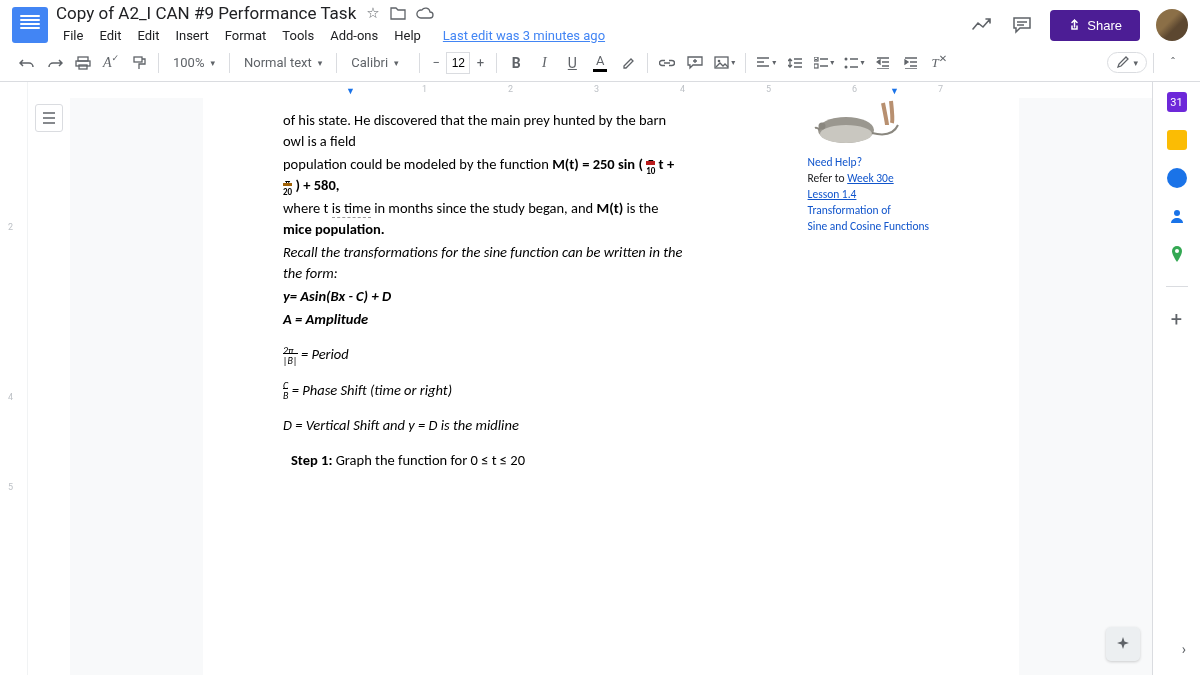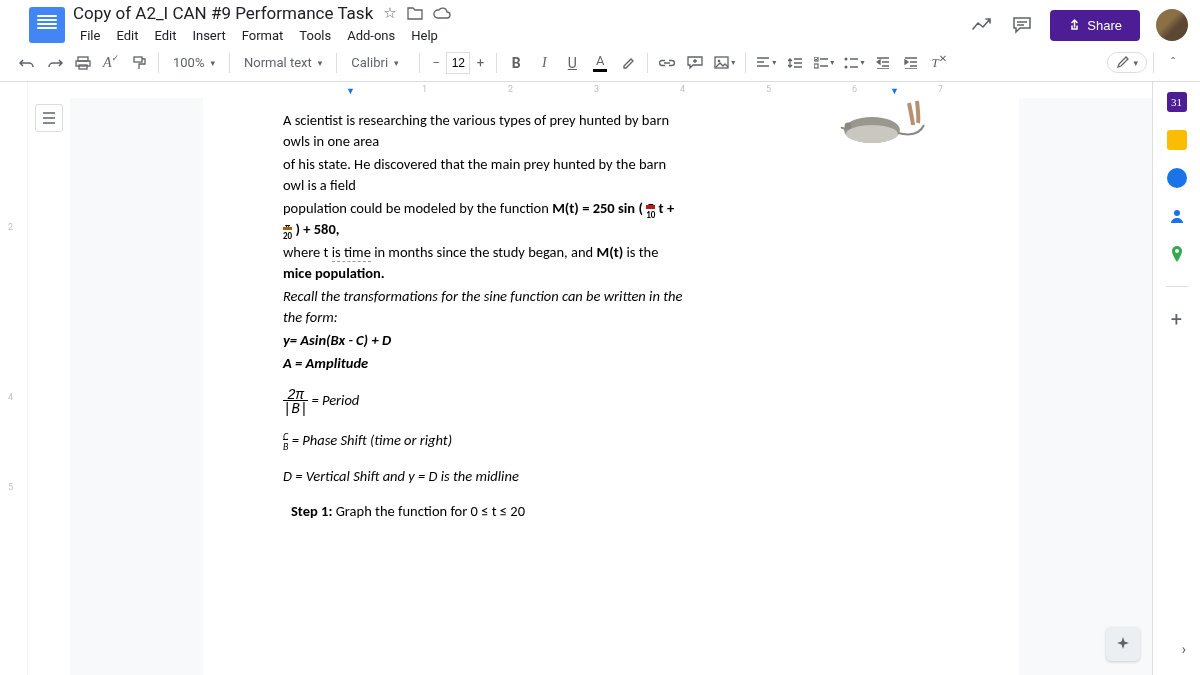--- a/index.html
+++ b/index.html
@@ -1,18 +1,18 @@
 <!DOCTYPE html>
 <html><head>
 <meta charset="utf-8">
 <style>
 * { margin: 0; padding: 0; box-sizing: border-box; }
 body { font-family: "Google Sans", Roboto, Arial, sans-serif; font-size: 13px; color: #202124; background: #fff; overflow: hidden; }
 
-.header { display: flex; align-items: center; padding: 6px 12px 0 29px; height: 44px; }
+.header { display: flex; align-items: center; padding: 6px 12px 0 12px; height: 44px; }
 .logo { width: 36px; height: 36px; background: #4285f4; border-radius: 3px; display: flex; align-items: center; justify-content: center; margin-right: 8px; position: relative; }
 .logo::before { content: ""; position: absolute; top: 8px; left: 8px; right: 8px; height: 2px; background: #fff; border-radius: 1px; box-shadow: 0 4px 0 #fff, 0 8px 0 #fff, 0 12px 0 #fff; }
 .title-area { flex: 1; }
 .doc-title { font-size: 17px; color: #202124; display: flex; align-items: center; gap: 10px; }
 .title-icon { color: #5f6368; font-size: 15px; cursor: pointer; }
 .menubar { display: flex; gap: 2px; font-size: 13px; color: #202124; margin-top: 1px; }
 .menubar span { padding: 4px 7px; cursor: pointer; border-radius: 3px; }
 .last-edit { color: #4285f4; text-decoration: underline; cursor: pointer; padding: 4px 7px; margin-left: 6px; }
 
 .header-right { display: flex; align-items: center; gap: 16px; margin-left: auto; }
@@ -51,21 +51,21 @@
 .dashedu { border-bottom: 1px dashed #999; }
 
 .side-img { position: absolute; right: 90px; top: 0; }
 .mouse-svg { width: 95px; height: 50px; }
 .helpbox { font-size: 11.5px; line-height: 1.4; margin-top: 6px; }
 .helpbox .hh { color: #1155cc; }
 .helpbox .lnk { color: #1155cc; text-decoration: underline; cursor:pointer; }
 
 .right-rail { width: 48px; border-left: 1px solid #dadce0; display: flex; flex-direction: column; align-items: center; padding-top: 10px; gap: 18px; }
 .rail-icon { width: 20px; height: 20px; cursor: pointer; display:flex; align-items:center; justify-content:center; }
-.rail-icon.cal { background:#4c1d95; border-radius:3px; color:#fff; font-size:11px;font-family:Liberation Serif, serif; }
+.rail-icon.cal { background:#6d28d9; border-radius:3px; color:#fff; font-size:11px; }
 .rail-icon.keep { background:#fbbc04; border-radius:3px; }
 .rail-icon.tasks { background:#1a73e8; border-radius:50%; }
 .rail-sep { width: 22px; height:1px; background:#dadce0; margin:4px 0; }
 .rail-plus { width:20px; height:20px; color:#5f6368; font-size:20px; cursor:pointer; display:flex;align-items:center;justify-content:center; }
 
 .explore-btn { position: fixed; bottom: 14px; right: 60px; width: 34px; height: 34px; background: #eceff1; border-radius: 5px; display:flex; align-items:center; justify-content:center; cursor:pointer; color:#5f6368; box-shadow:0 1px 3px rgba(0,0,0,.18); }
 .rail-collapse { position: fixed; bottom: 18px; right: 14px; color:#5f6368; cursor:pointer; font-size:14px; }
 
 svg { display:block; }
 </style>
@@ -91,20 +91,21 @@
     </div>
     <div class="menubar">
       <span>File</span>
       <span>Edit</span>
       <span>Edit</span>
       <span>Insert</span>
       <span>Format</span>
       <span>Tools</span>
       <span>Add-ons</span>
       <span>Help</span>
+      <span class="last-edit">Last edit was 3 minutes ago</span>
     </div>
   </div>
   <div class="header-right">
     <div class="hdr-icon">
       <svg width="20" height="14" viewBox="0 0 20 14">
           <path d="M1 11 L6 5 L11 9 L18 1 M14 1h4v4" fill="none" stroke="#5f6368" stroke-width="1.6" stroke-linecap="round"></path>
         </svg>
     </div>
     <div class="hdr-icon">
       <svg width="20" height="18" viewBox="0 0 20 18">
@@ -290,41 +291,47 @@
       <div class="side-img">
         <svg class="mouse-svg" viewBox="0 0 95 50">
           <path d="M75 5c0 0 4 20 4 22" stroke="#b89070" stroke-width="4" fill="none"></path>
           <path d="M83 3c0 0 2 18 1 22" stroke="#b89070" stroke-width="4" fill="none"></path>
           <ellipse cx="38" cy="32" rx="28" ry="13" fill="#9a978f"></ellipse>
           <ellipse cx="38" cy="36" rx="26" ry="9" fill="#c9c7c0"></ellipse>
           <path d="M12 32q-3-3-5-2" stroke="#8a877f" stroke-width="2" fill="none"></path>
           <circle cx="14" cy="28" r="3.5" fill="#8a877f"></circle>
           <path d="M64 35q20 5 26-8" stroke="#8a877f" stroke-width="2" fill="none"></path>
         </svg>
+        <div class="helpbox">
+          <div class="hh">Need Help?</div>
+          <div><span>Refer to </span><span class="lnk">Week 30e</span></div>
+          <div><span class="lnk">Lesson 1.4</span></div>
+          <div class="hh">Transformation of</div>
+          <div class="hh">Sine and Cosine Functions</div>
+        </div>
       </div>
 
       <div class="body-text">
-        <p>A scientist is researching the various types of prey hunted by barn owls in one area</p>
         <p>of his state. He discovered that the main prey hunted by the barn owl is a field</p>
         <p>
           <span>population could be modeled by the function </span>
           <span class="bold">M(t) = 250 sin ( </span>
           <span class="bold" style="display:inline-block;vertical-align:middle;font-size:9px;line-height:1;text-align:center;"><span>π</span><br><span style="border-top:4px solid #b91c1c;text-align:center;">10</span></span>
           <span class="bold"> t  + </span>
           <span class="bold" style="display:inline-block;vertical-align:middle;font-size:9px;line-height:1;text-align:center;"><span>π</span><br><span style="border-top:3px solid #a16207;">20</span></span>
           <span class="bold"> ) + 580,</span>
         </p>
         <p>
           <span>where t </span><span class="dashedu">is time</span><span> in months since the study began, and </span><span class="bold">M(t)</span><span> is the </span><span class="bold">mice population.</span>
         </p>
         <p class="italic">Recall the transformations for the sine function can be written in the the form:</p>
         <p class="italic bold">y= Asin(Bx - C) + D</p>
         <p class="italic bold">A = Amplitude</p>
         <p class="italic" style="margin-top:14px;">
-          <span style="display:inline-block;vertical-align:middle;font-size:14px;line-height:1;text-align:center;font-family:Liberation Mono, monospace;"><span>2π</span><br><span style="border-top:1px solid #000;">|B|</span></span>
+          <span style="display:inline-block;vertical-align:middle;font-size:10px;line-height:1;text-align:left;"><span>2π</span><br><span style="border-top:1px solid #000;">|B|</span></span>
           <span> = Period</span>
         </p>
         <p class="italic" style="margin-top:14px;">
           <span style="display:inline-block;vertical-align:middle;font-size:10px;line-height:1;text-align:center;"><span>C</span><br><span style="border-top:1px solid #000;">B</span></span>
           <span> = Phase Shift (time or right)</span>
         </p>
         <p class="italic" style="margin-top:14px;">D = Vertical Shift    and    y = D is the midline</p>
         <p style="margin-top:14px;margin-left:8px;"><span class="bold">Step 1:</span><span> Graph the function for  0  ≤  t  ≤   20</span></p>
       </div>
     </div>

